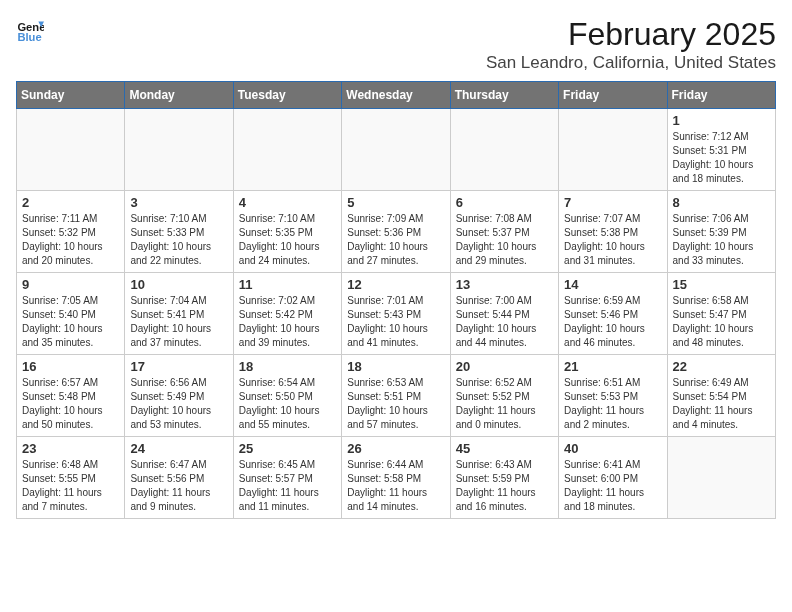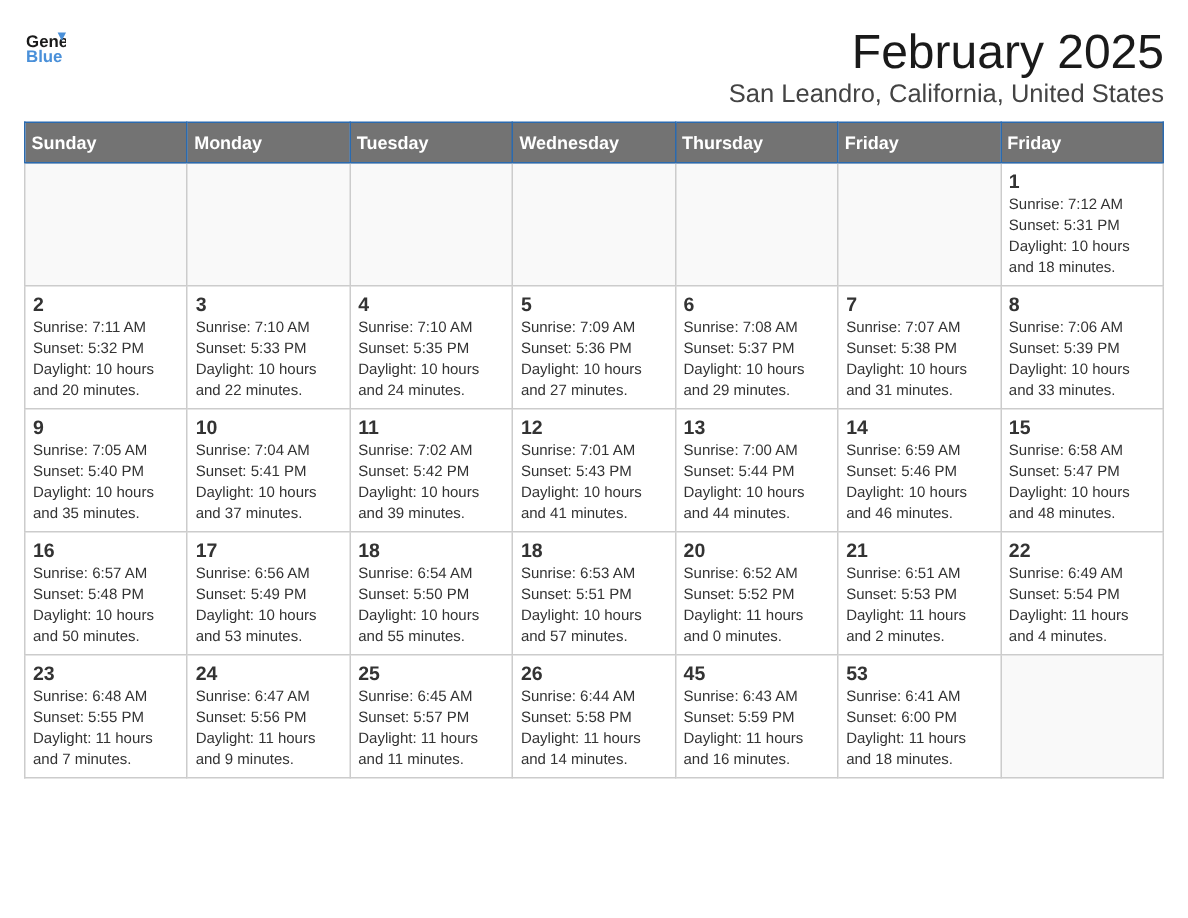--- a/index.html
+++ b/index.html
@@ -277,21 +277,21 @@
 Sunset: 5:58 PM
 Daylight: 11 hours and 14 minutes.</div>
         </td>
         <td>
           <span class="day-number">45</span>
           <div class="day-info">Sunrise: 6:43 AM
 Sunset: 5:59 PM
 Daylight: 11 hours and 16 minutes.</div>
         </td>
         <td>
-          <span class="day-number">53</span>
+          <span class="day-number">40</span>
           <div class="day-info">Sunrise: 6:41 AM
 Sunset: 6:00 PM
 Daylight: 11 hours and 18 minutes.</div>
         </td>
         <td class="empty"></td>
       </tr>
     </tbody>
 </table>
 
 </body></html>

